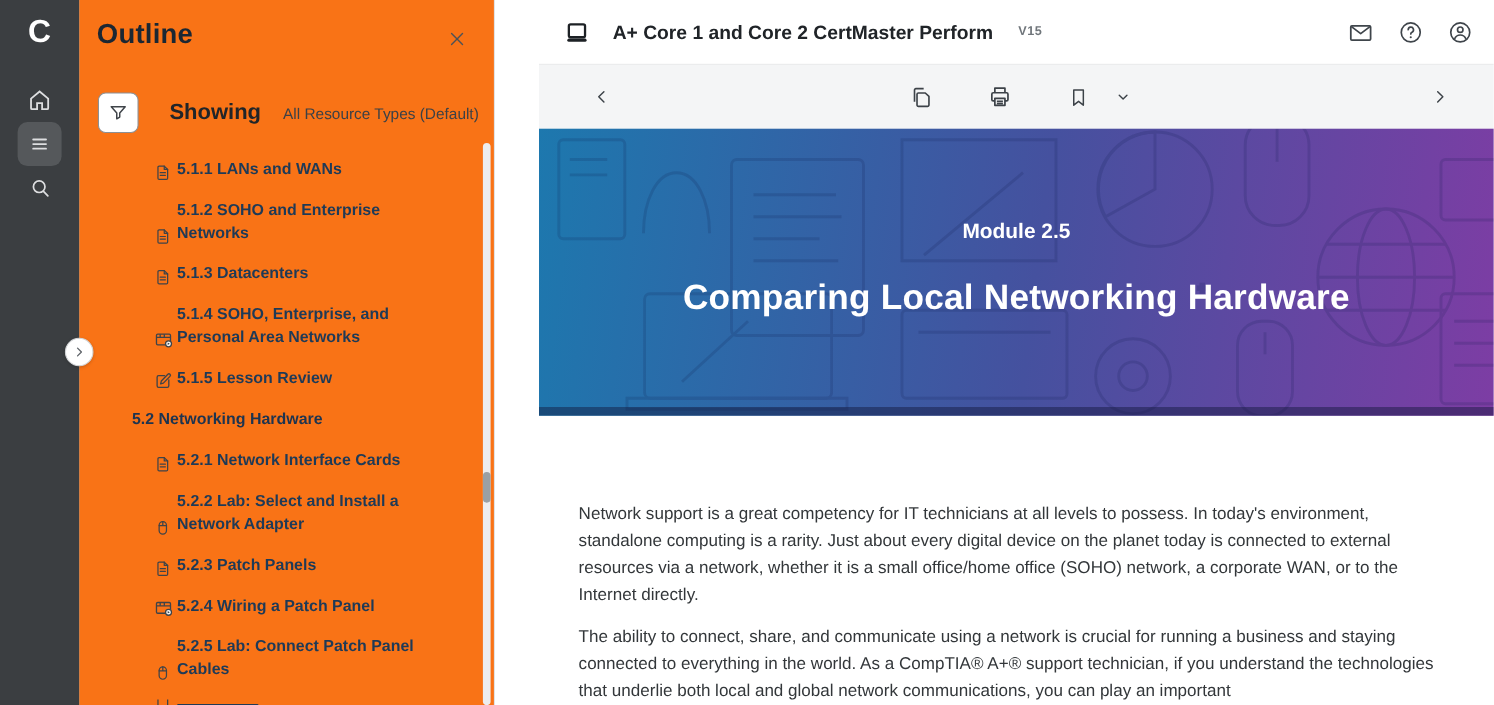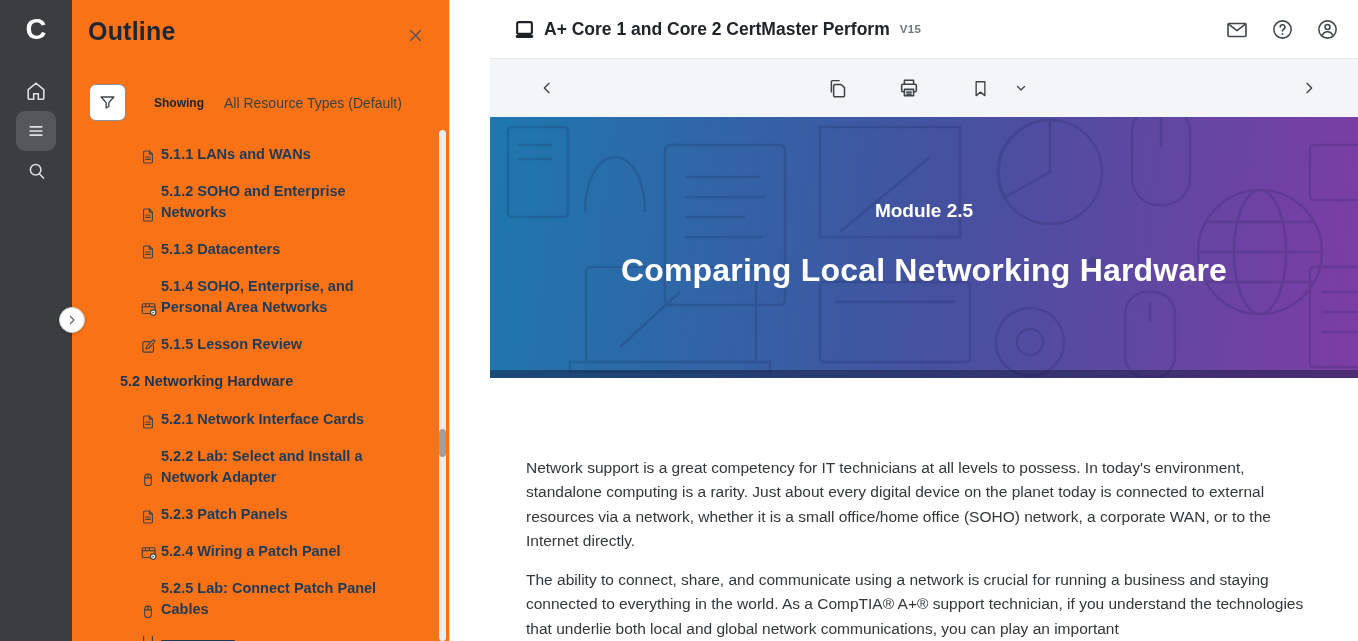--- a/index.html
+++ b/index.html
@@ -14,42 +14,42 @@
   .rail-btn svg { stroke:#dddee0; }
   .rail-btn.active { background:#55585b; }
   .rail-home { top:71px; } .rail-menu { top:111px; } .rail-search { top:151px; }
 
   
   .panel { position:absolute; left:72px; top:0; width:378px; height:641px; background:#f97316; border-right:1px solid #e1e3e5; z-index:4; }
   .panel-title { position:absolute; left:16px; top:17px; font-size:25px; font-weight:700; color:#1b2733; letter-spacing:.2px; }
   .panel-close { position:absolute; right:21px; top:22px; width:26px; height:26px; display:flex; align-items:center; justify-content:center; cursor:pointer; }
   .filter-row { position:absolute; left:17px; top:84px; display:flex; align-items:center; }
   .filter-btn { width:37px; height:37px; background:#fff; border:1px solid #8b9095; border-radius:7px; display:flex; align-items:center; justify-content:center; cursor:pointer; }
-  .filter-showing { margin-left:28px; font-size:12px; font-weight:700; color:#212529; }
+  .filter-showing { margin-left:28px; font-size:20px; font-weight:700; color:#212529; }
   .filter-value { margin-left:20px; font-size:14px; color:#3c4146; }
 
   .toc { position:absolute; left:0; top:144px; width:400px; }
   .toc-row { display:flex; align-items:flex-end; padding-left:68px; margin-bottom:16px; cursor:pointer; }
   .toc-row .ico { flex:0 0 21px; display:flex; align-items:center; color:#3e4348; }
   .toc-row .lbl { font-size:14.5px; font-weight:600; color:#1e3a57; line-height:21px; }
   .toc-section { padding-left:48px; margin-bottom:17px; margin-top:2px; cursor:pointer; }
   .toc-section .lbl { font-size:14.5px; font-weight:600; color:#1d3450; line-height:21px; }
   .toc-partial { height:8px; overflow:hidden; }
   .clip-bar { display:inline-block; width:74px; height:4px; background:#203a55; border-radius:1px; margin-left:0; margin-top:3px; }
 
   .scroll-track { position:absolute; right:3px; top:130px; height:511px; width:7px; background:#ededee; border-radius:4px; }
   .scroll-thumb { position:absolute; left:0; top:299px; width:7px; height:28px; background:#9aa0a4; border-radius:4px; cursor:pointer; }
 
   .expand-toggle { position:absolute; left:59px; top:307px; width:26px; height:26px; background:#fff; border:1px solid #d2d4d6;
                    border-radius:50%; display:flex; align-items:center; justify-content:center; z-index:9; cursor:pointer;
                    box-shadow:0 1px 3px rgba(0,0,0,.18); }
 
   
   .main { position:absolute; left:490px; top:0; width:868px; height:641px; background:#fff; }
-  .app-header { position:relative; height:59px; background:#fff; border-bottom:1px solid #e8e9ea; display:flex; align-items:center; }
+  .app-header { position:relative; height:59px; background:#fff; border-bottom:1px solid #e8e9ea; display:flex; align-items:center;gap:13px; }
   .course-ico { margin-left:24px; display:flex; color:#1d2125; }
   .app-title { margin-left:9px; font-size:17.5px; font-weight:700; color:#202428; white-space:nowrap; }
   .app-version { margin-left:10px; font-size:11.5px; font-weight:700; color:#70767b; letter-spacing:.4px; }
   .header-right { position:absolute; right:18px; top:0; height:59px; display:flex; align-items:center; gap:19px; }
   .hdr-btn { width:26px; height:26px; display:flex; align-items:center; justify-content:center; cursor:pointer; color:#3f454b; }
 
   .toolbar { position:relative; height:58px; background:#f4f5f6; }
   .tb-btn { position:absolute; top:14px; width:30px; height:30px; display:flex; align-items:center; justify-content:center; cursor:pointer; color:#3c4248; }
   .tb-back { left:42px; } .tb-copy { left:332px; } .tb-print { left:404px; } .tb-bookmark { left:475px; } .tb-caret { left:516px; } .tb-next { right:34px; }
 

